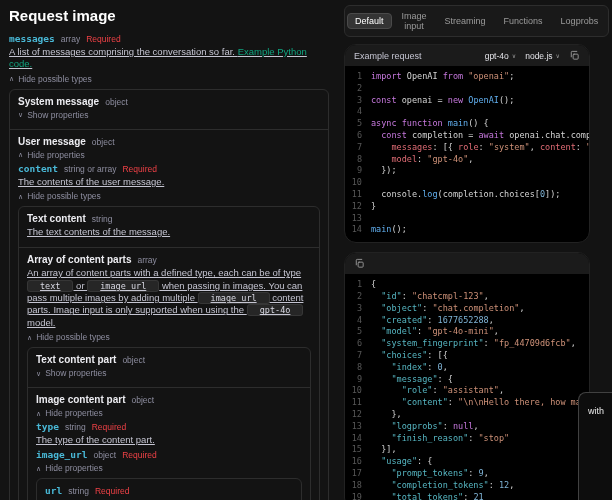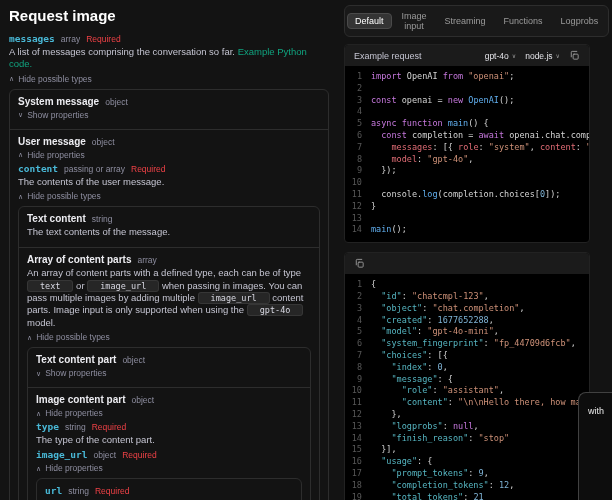--- a/index.html
+++ b/index.html
@@ -10,34 +10,34 @@
     font-family:"Liberation Sans", sans-serif;
   }
   
   .left-panel { position:absolute; left:0; top:0; width:338px; height:500px; padding:7px 9px; overflow:hidden; }
   .page-title { font-size:15px; font-weight:bold; color:#ffffff; margin:0 0 9px 0; }
   .param-head { display:flex; align-items:baseline; gap:6px; margin-bottom:1px; }
   .param-name { font-family:"DejaVu Sans Mono", monospace; font-size:9.5px; font-weight:bold; color:#49b8d6; }
   .variant-name { font-size:10px; font-weight:bold; color:#ececf1; }
   .param-type { font-size:8.5px; color:#8e8ea0; }
   .param-required { font-size:8.5px; color:#ef4146; }
-  .desc { font-size:9.5px; line-height:1.3; color:#c5c5d2; margin:2px 0 3px 0; }
+  .desc { font-size:9.5px; line-height:1.3; color:#c5c5d2; margin:2px 0 3px 0;text-decoration:underline; }
   .link { color:#10a37f; cursor:pointer; }
   .toggle { display:flex; align-items:center; gap:4px; font-size:8.5px; color:#8e8ea0; margin:3px 0 3px 0; cursor:pointer; }
   .chev { font-size:7px; color:#8e8ea0; line-height:1; }
   .box { border:1px solid #2d2d2d; border-radius:6px; margin:5px 0 5px 0; overflow:hidden; }
   .box-section { padding:6px 8px; }
   .divider { height:1px; background:#2d2d2d; }
   .inline-code { font-family:"DejaVu Sans Mono", monospace; font-size:8.5px; color:#d9d9e3; background:#262626; border:1px solid #363636; border-radius:3px; padding:0 12px; }
   
   .right-panel { position:absolute; left:344px; top:0; right:0; height:500px; padding:5px 22px 0 0; overflow:hidden; }
   .tabs { display:inline-flex; align-items:center; border:1px solid #2d2d2d; border-radius:6px; padding:2px; gap:2px; background:#191919; margin-bottom:7px; }
   .tab { font-family:inherit; font-size:9px; color:#9b9b9b; background:transparent; border:1px solid transparent; border-radius:4px; padding:2px 7px; cursor:pointer; }
   .tab.active { background:#343434; border-color:#4a4a4a; color:#ffffff; }
-  .code-block { border-radius:4px; overflow:hidden; background:#000000; border:1px solid #222222; margin-bottom:9px; }
+  .code-block { border-radius:12px; overflow:hidden; background:#000000; border:1px solid #222222; margin-bottom:9px; }
   .code-header { display:flex; align-items:center; gap:9px; background:#1b1b1b; padding:5px 9px; }
   .code-title { flex:1; font-size:9px; color:#c5c5d2; }
   .select { display:flex; align-items:center; gap:3px; font-size:8.5px; color:#e3e3e8; cursor:pointer; }
   .select .chev { font-size:6px; color:#9b9b9b; }
   .copy-btn { background:none; border:none; padding:0; cursor:pointer; line-height:0; }
   .code-body { padding:5px 0 6px 0; overflow:hidden; }
   .code-line { display:flex; white-space:pre; font-family:"DejaVu Sans Mono", monospace; font-size:8.5px; line-height:11.8px; }
   .ln { flex:none; width:17px; text-align:right; margin-right:9px; color:#575757; }
   .code-text { flex:1; overflow:hidden; }
   .tok-kw { color:#c678dd; }
@@ -92,21 +92,21 @@
         <span class="variant-name">User message</span>
         <span class="param-type">object</span>
       </div>
       <div class="toggle">
         <span class="chev">∧</span>
         <span>Hide properties</span>
       </div>
 
       <div class="param-head">
         <code class="param-name">content</code>
-        <span class="param-type">passing or array</span>
+        <span class="param-type">string or array</span>
         <span class="param-required">Required</span>
       </div>
       <p class="desc">The contents of the user message.</p>
       <div class="toggle">
         <span class="chev">∧</span>
         <span>Hide possible types</span>
       </div>
 
       <div class="box">
 

